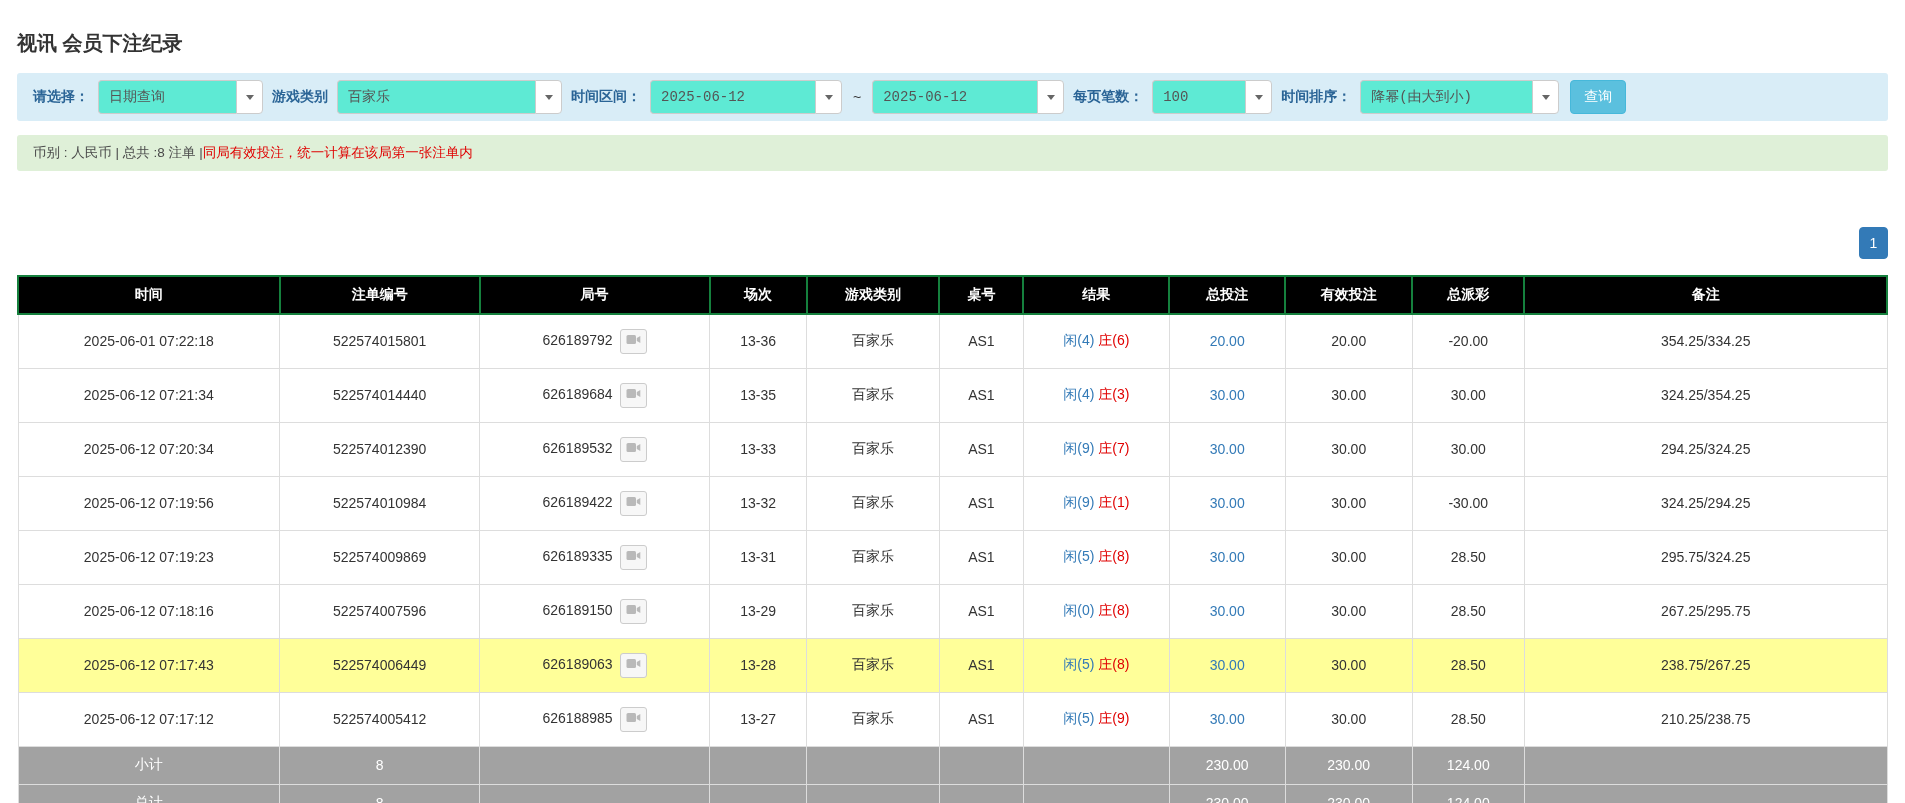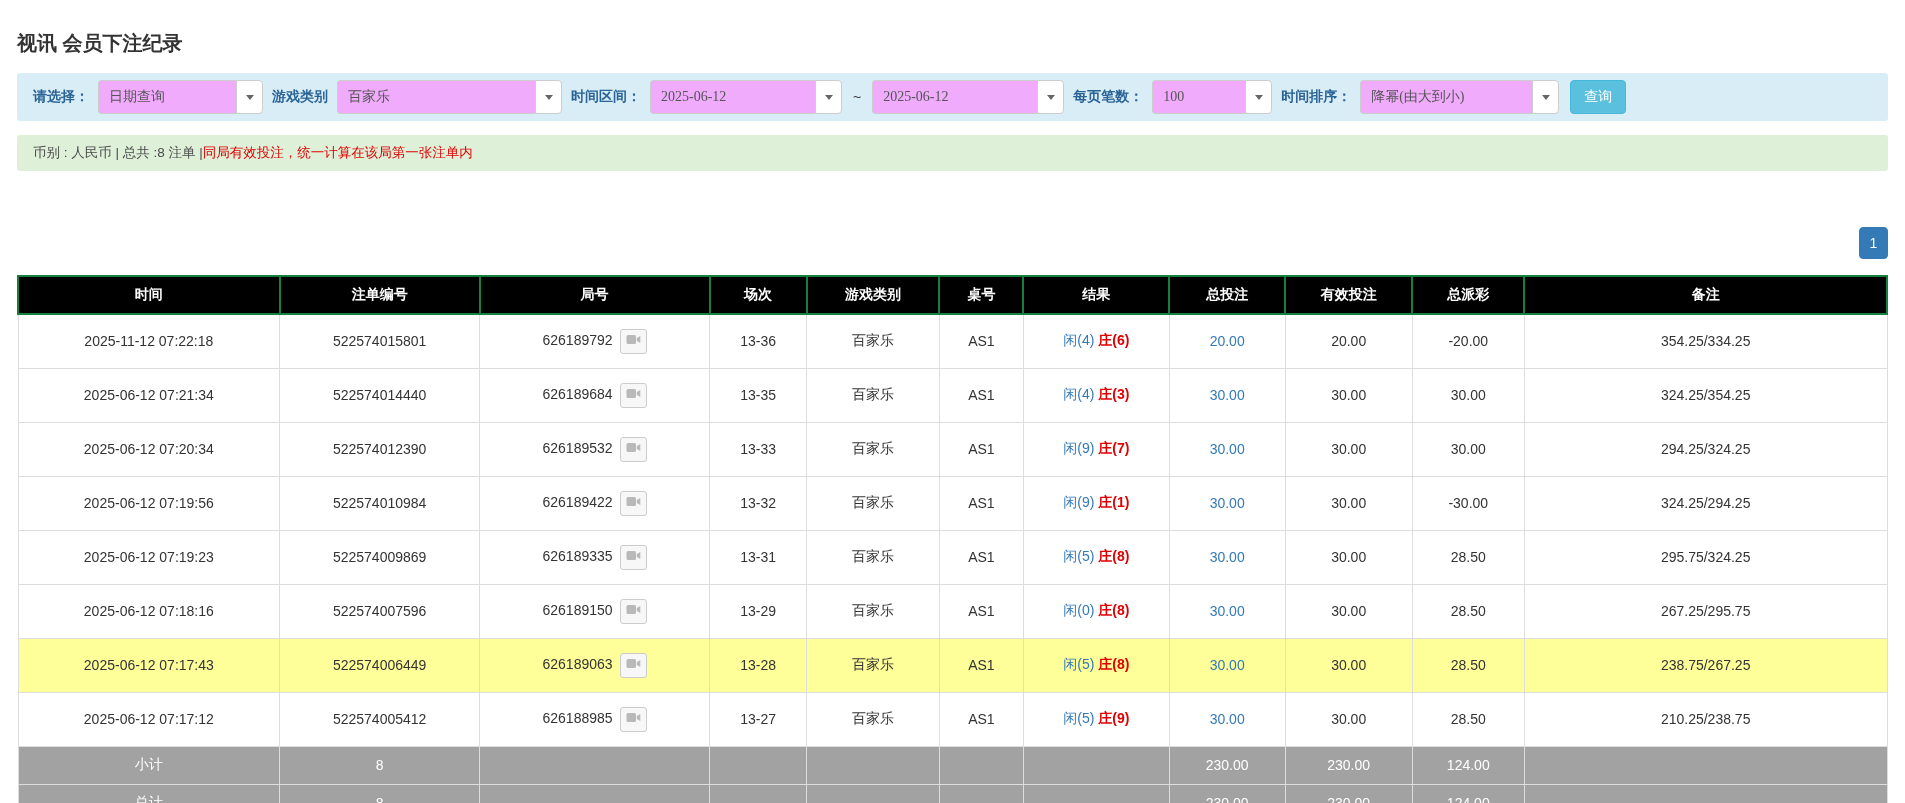--- a/index.html
+++ b/index.html
@@ -22,22 +22,22 @@
     display: flex;
     align-items: center;
     gap: 9px;
     white-space: nowrap;
   }
   .flabel { color: #2a6496; font-weight: bold; font-size: 14px; font-family: Liberation Serif, serif; }
   .combo { display: flex; align-items: stretch; height: 34px; }
   .combo-input {
     height: 34px; border: 1px solid #ccc; border-right: none;
     border-radius: 4px 0 0 4px; padding: 12px 10px; font-size: 14px;
-    color: #555; background: #f0abfc; outline: none;
-    font-family: Liberation Serif, serif;
+    color: #555; background: #5eead4; outline: none;
+    font-family: Liberation Mono, monospace;
   }
   .combo-btn {
     height: 34px; width: 27px; border: 1px solid #ccc;
     border-radius: 0 4px 4px 0; background: #fff; cursor: pointer;
     display: flex; align-items: center; justify-content: center;
   }
   .caret {
     width: 0; height: 0;
     border-left: 4px solid transparent; border-right: 4px solid transparent;
     border-top: 5px solid #666;
@@ -80,21 +80,21 @@
   .records tbody td {
     border: 1px solid #ddd; padding: 0 6px; height: 54px;
     text-align: center; font-size: 14px; color: #333; background: #fff;
   }
   .records tr.hl td { background: #ffff99; }
   .records .tfoot-row td {
     background: #a2a2a2; color: #fff; border: 1px solid #ddd;
     height: 38px; text-align: center; font-size: 14px;
   }
   .player { color: #337ab7; }
-  .banker { color: #e00000; font-weight: bold; }
+  .banker { color: #e00000; }
   .bet-link { color: #337ab7; cursor: pointer; }
   .neg { color: #e00000; }
   .vbtn {
     width: 27px; height: 25px; border: 1px solid #ccc; background: #f7f7f7;
     border-radius: 3px; vertical-align: middle; margin-left: 7px;
     cursor: pointer; padding: 0; display: inline-flex;
     align-items: center; justify-content: center;
   }
 </style>
 </head>
@@ -189,21 +189,21 @@
         <th>结果</th>
         <th>总投注</th>
         <th>有效投注</th>
         <th>总派彩</th>
         <th>备注</th>
       </tr>
     </thead>
     <tbody>
 
     <tr>
-          <td>2025-11-12 07:22:18</td>
+          <td>2025-06-01 07:22:18</td>
           <td>522574015801</td>
           <td><span>626189792</span><button class="vbtn">
               <span><svg width="15" height="13" viewBox="0 0 15 13" aria-hidden="true">
                   <rect x="0.5" y="2" width="9.5" height="9" rx="1.5" fill="#b9b9b9"></rect>
                   <path d="M10.8 5 L14.3 3 V10 L10.8 8 Z" fill="#b9b9b9"></path>
                 </svg></span>
             </button></td>
           <td>13-36</td>
           <td>百家乐</td>
           <td>AS1</td>

